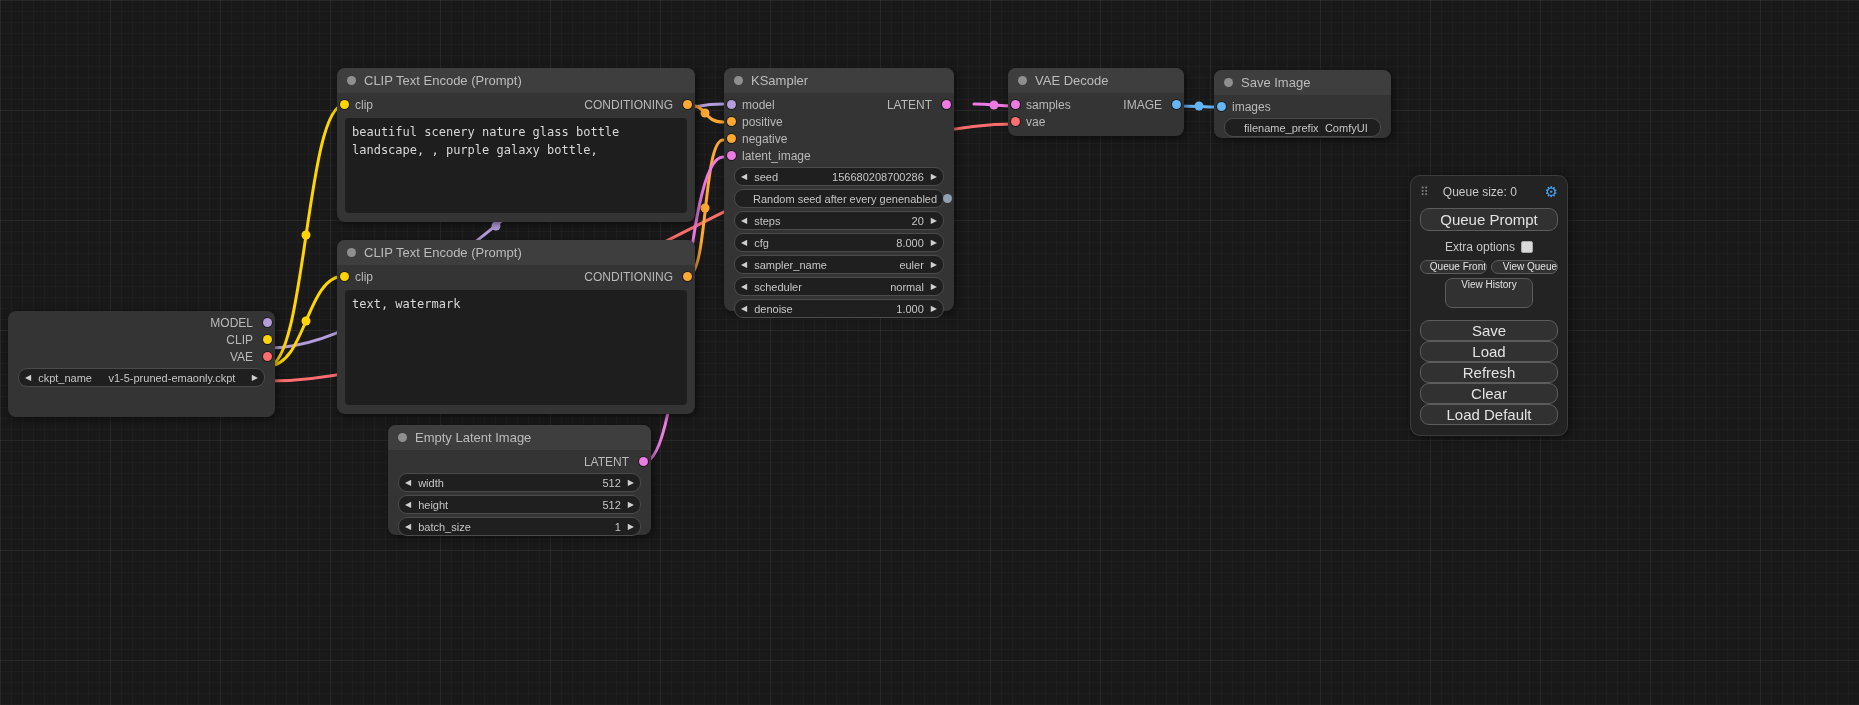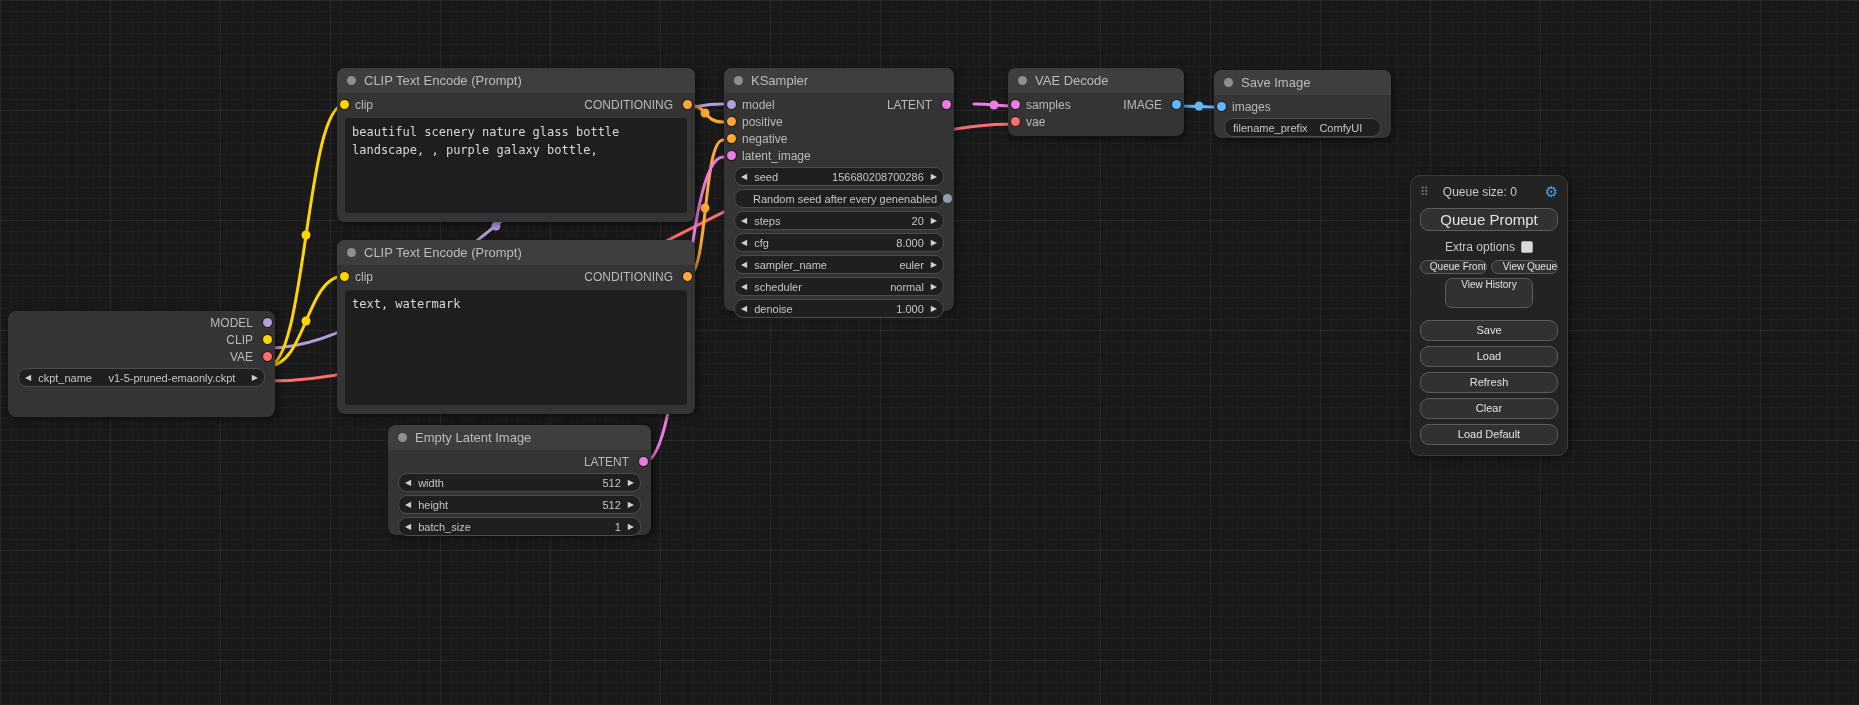--- a/index.html
+++ b/index.html
@@ -47,21 +47,21 @@
   .gear{margin-left:auto;color:#44a0f2;font-size:15px;cursor:pointer;}
   .qp-btn{display:block;width:100%;box-sizing:border-box;background:#313131;border:1px solid #5c5c5c;
         border-radius:9px;color:#e2e2e2;text-align:center;cursor:pointer;white-space:nowrap;overflow:hidden;}
   .qp-main{height:23px;font-size:15px;line-height:21px;margin-bottom:9px;}
   .qp-extra{display:flex;align-items:center;justify-content:center;gap:6px;color:#c9c9c9;
         font-size:12px;margin-bottom:6px;}
   .checkbox{width:10px;height:10px;background:#d9d9d9;border:1px solid #aaa;border-radius:2px;cursor:pointer;}
   .qp-small-row{display:flex;gap:4px;margin-bottom:4px;}
   .qp-small{height:14px;font-size:10px;line-height:12px;flex:1;border-radius:7px;text-align:right;}
   .qp-history{width:88px;margin:0 auto 12px;height:30px;font-size:10px;line-height:12px;border-radius:7px;}
-  .qp-big{height:21px;font-size:11px;line-height:19px;margin-top:5px;}
+  .qp-big{height:21px;font-size:15px;line-height:19px;}
 </style>
 </head>
 <body>
 
 <svg class="wires" width="1859" height="705" viewBox="0 0 1859 705">
   <path d="M 268 348 C 420 348 570 104 723 104" stroke="#B39DDB"></path>
   <path d="M 268 366 C 306 366 306 105 344 105" stroke="#FFD500"></path>
   <path d="M 268 366 C 306 366 306 276 344 276" stroke="#FFD500"></path>
   <path d="M 268 381 C 520 381 770 124 1015 124" stroke="#FF6E6E"></path>
   <path d="M 688 105 C 708 105 703 122 723 122" stroke="#FFA931"></path>
@@ -291,21 +291,21 @@
     <span>Save Image</span>
   </div>
   <div class="rows">
     <div class="slot-row">
       <div class="in-group">
         <span class="slot-dot d-image"></span>
         <span>images</span>
       </div>
     </div>
     <div class="widget">
-      <span class="w-label" style="margin-left:2px">filename_prefix</span>
+      <span class="w-label" style="margin-left:13px">filename_prefix</span>
       <span class="w-value center">ComfyUI</span>
     </div>
   </div>
 </div>
 
 <div class="queue-panel">
   <div class="qp-header">
     <span class="drag-handle">⠿</span>
     <span class="qp-size">Queue size: 0</span>
     <span class="gear">⚙</span>

